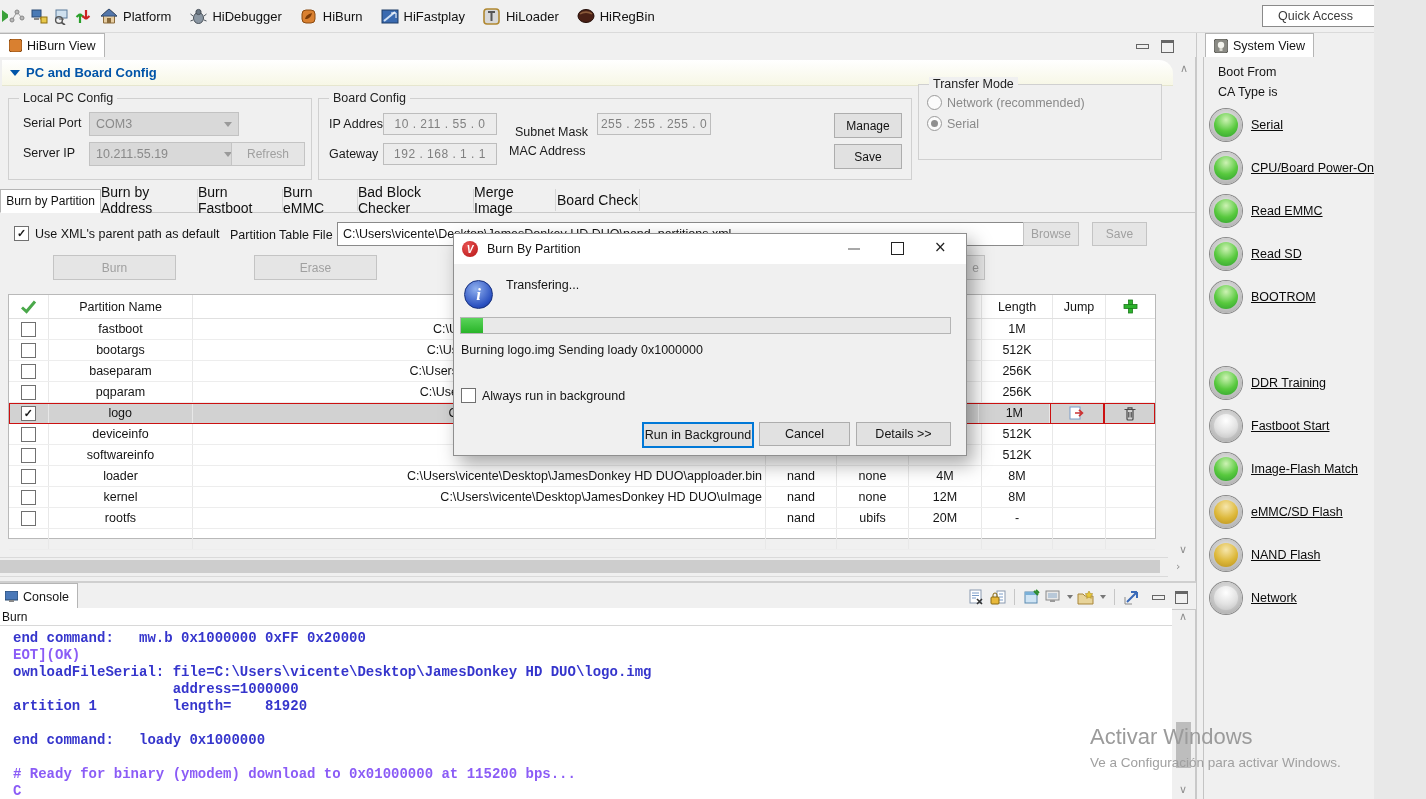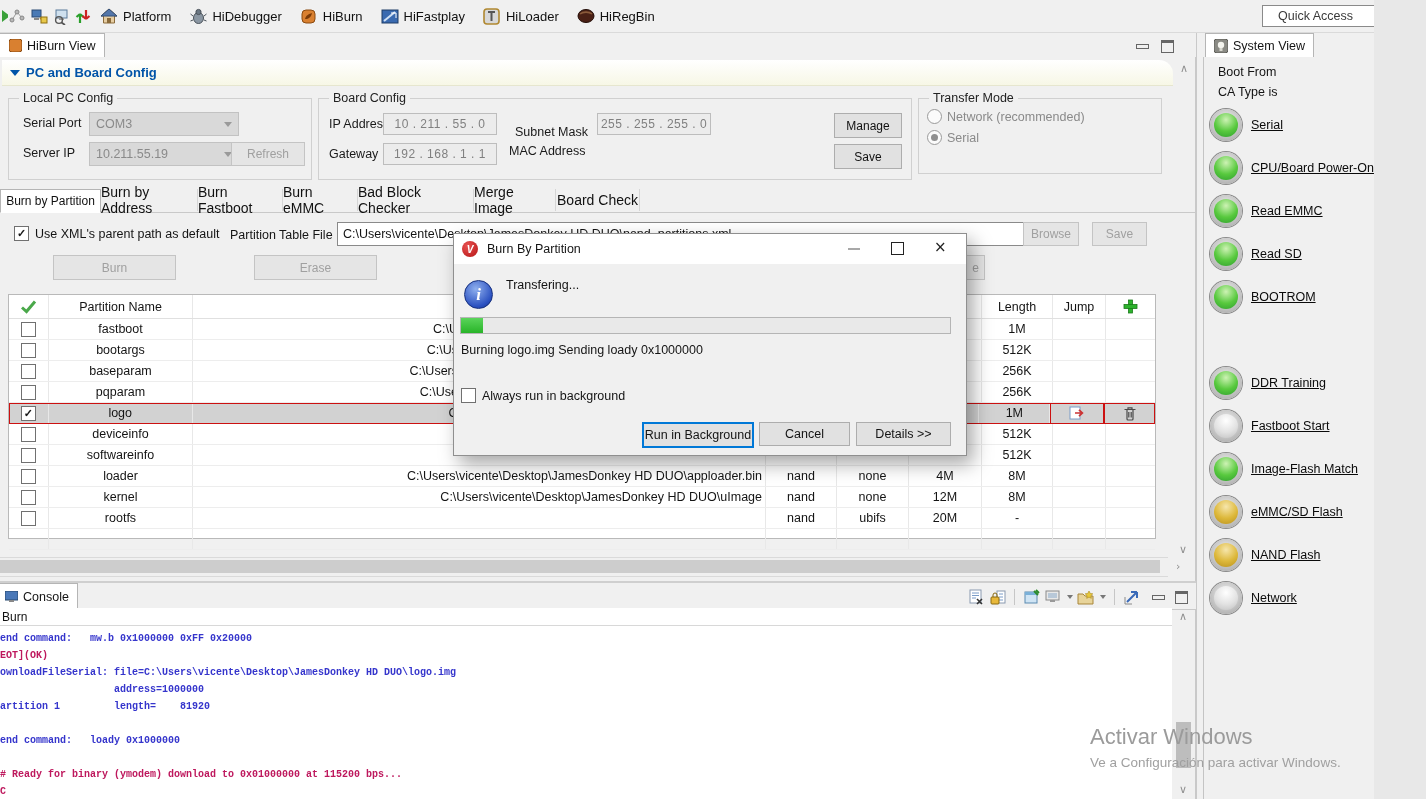--- a/index.html
+++ b/index.html
@@ -62,22 +62,22 @@
   
   .chev{position:absolute;color:#8f8f8f;font-size:11px;font-family:"DejaVu Sans",sans-serif}
   #hscroll{left:0;top:557px;width:1168px;height:18px;background:#f0f0f0;border-top:1px solid #dadada;border-bottom:1px solid #dadada}
   #hthumb{position:absolute;left:0;top:2px;width:1160px;height:13px;background:#cdcdcd}
   
   #con-strip{left:0;top:581px;width:1196px;height:26px;border-top:2px solid #cfcfcf;border-bottom:1px solid #c9c9c9;
              background:#f0f0f0;display:flex;align-items:flex-end}
   #con-body{left:0;top:608px;width:1172px;height:191px;background:#fff;overflow:hidden}
   #con-title{font-size:12px;color:#111;padding:2px 0 1px 2px;border-bottom:1px solid #d8d8d8}
   .cline{white-space:pre;font-family:"Liberation Mono","DejaVu Sans Mono",monospace;font-weight:bold;
-         font-size:10px;line-height:17px;min-height:17px;padding-left:0}
-  .cline.blue{color:#3535cc}.cline.red{color:#be185d}
+         font-size:14px;line-height:17px;min-height:17px;padding-left:13px}
+  .cline.blue{color:#3535cc}.cline.red{color:#8b5cf6}
   .ct-ico{display:inline-flex;width:17px;height:16px;align-items:center;justify-content:center}
   .sep{width:1px;height:16px;background:#c6c6c6;margin:0 4px}
   .ddcar{width:0;height:0;border-left:3.5px solid transparent;border-right:3.5px solid transparent;border-top:4px solid #777;margin-left:2px}
   #con-thumb{position:absolute;left:1176px;top:722px;width:15px;height:46px;background:#bdbdbd}
   
   #dlg{left:453px;top:233px;width:512px;height:221px;background:#f0f0f0;border:1px solid #8f8f8f;
        box-shadow:6px 8px 18px rgba(0,0,0,.35);z-index:50}
   #dlg-title{position:absolute;left:0;top:0;width:100%;height:30px;background:#fff;display:flex;align-items:center}
   .hb-logo{width:16px;height:16px;border-radius:50%;background:radial-gradient(circle at 35% 30%,#e85050,#b51515);
            color:#fff;font-size:10px;font-weight:bold;display:inline-flex;align-items:center;justify-content:center;font-style:italic}
@@ -261,21 +261,21 @@
       </div>
     <span class="abs lbl" style="left:10px;top:48px">Gateway</span>
     <div class="ipf" style="left:64px;top:44px;width:112px;height:20px">
         <span>192 . 168 .  1  .  1</span>
       </div>
     <span class="abs lbl" style="left:190px;top:45px">MAC Address</span>
     <div class="btn" style="left:515px;top:14px;width:66px;height:23px">Manage</div>
     <div class="btn" style="left:515px;top:45px;width:66px;height:23px">Save</div>
   </div>
 
-  <div class="group" style="left:918px;top:98px;width:242px;height:74px">
+  <div class="group" style="left:918px;top:84px;width:242px;height:74px">
     <span class="gtitle">Transfer Mode</span>
     <span class="abs flex" style="left:8px;top:10px;gap:5px">
       <span class="radio"></span>
       <span class="dlbl">Network (recommended)</span>
     </span>
     <span class="abs flex" style="left:8px;top:31px;gap:5px">
       <span class="radio on"></span>
       <span class="dlbl">Serial</span>
     </span>
   </div>

